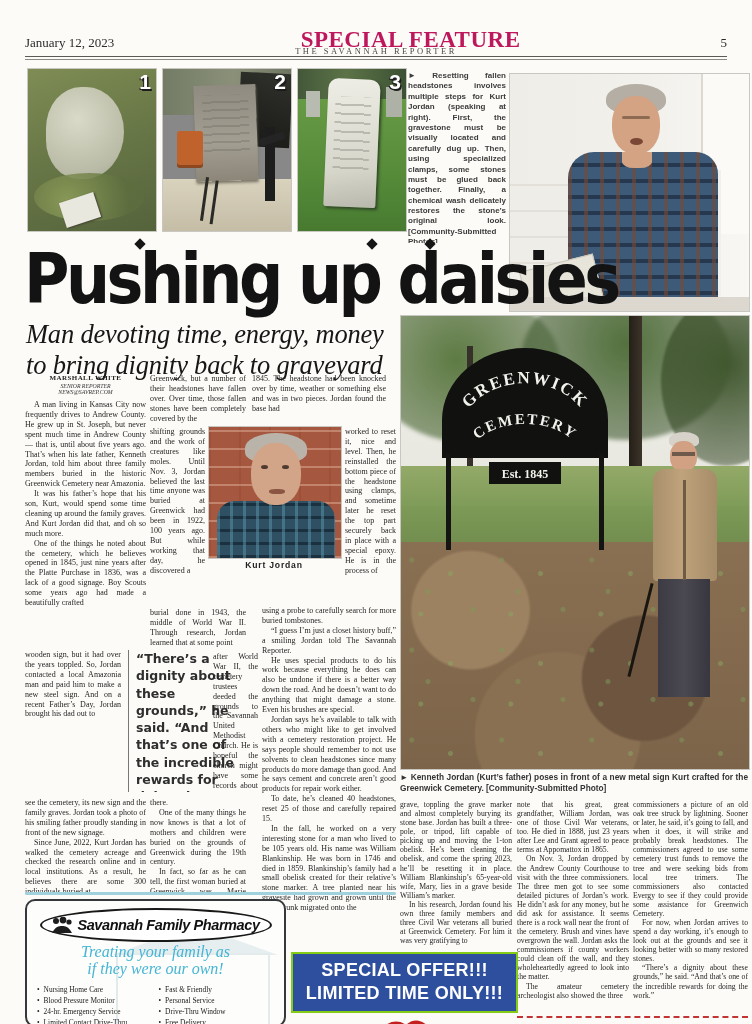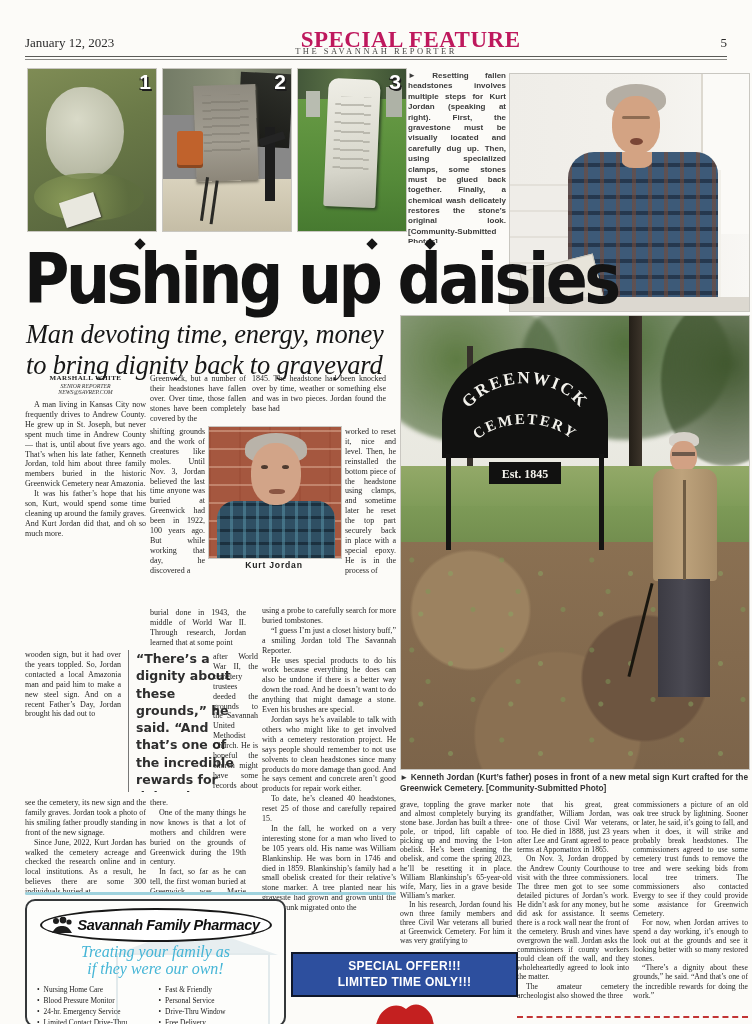--- a/index.html
+++ b/index.html
@@ -152,22 +152,22 @@
               border-right:83px solid transparent;border-bottom:30px solid #e7eef0;}
   .pharm-oval{margin:7px auto 2px;width:228px;height:30px;border:2.5px solid #181818;border-radius:50%;
               display:flex;align-items:center;justify-content:center;gap:4px;background:#fff;position:relative;z-index:2;}
   .pharm-name{font-family:"Liberation Sans",sans-serif;font-weight:bold;font-style:italic;font-size:14.5px;
               letter-spacing:-.4px;color:#111;}
   .pharm-tag{font-style:italic;font-size:16px;line-height:1.05;text-align:center;color:#45b5d6;position:relative;z-index:2;}
   .pharm-lists{display:flex;margin:6px 10px 0;gap:6px;position:relative;z-index:2;}
   .pharm-col{flex:1;font-size:7.4px;line-height:1.5;color:#222;}
   .pharm-col .svc::before{content:"•";margin-right:4px;}
 
-  .offer{background:#2d4f9e;border:2px solid #0f172a;color:#fff;text-align:center;
-         font-family:"Liberation Sans",sans-serif;font-weight:bold;font-size:12px;line-height:1.3;
+  .offer{background:#2d4f9e;border:2px solid #84cc16;color:#fff;text-align:center;
+         font-family:"Liberation Sans",sans-serif;font-weight:bold;font-size:18px;line-height:1.3;
          padding:5px 2px;letter-spacing:.3px;}
   .dash-red{border-top:2.5px dashed #c23434;}
 </style>
 </head>
 <body>
 
 <div class="page">
 
   <div class="abs hdr-row">
     <div class="hdr-date">January 12, 2023</div>
@@ -233,20 +233,21 @@
   </div>
 
   <div class="abs bt" style="left:25px;top:374px;width:121px;height:274px;">
     <div class="byline">
       <div class="by-name">MARSHALL WHITE</div>
       <div class="by-sub">SENIOR REPORTER</div>
       <div class="by-sub">NEWS@SAVREP.COM</div>
     </div>
     <p>A man living in Kansas City now frequently drives to Andrew County. He grew up in St. Joseph, but never spent much time in Andrew County — that is, until about five years ago. That’s when his late father, Kenneth Jordan, told him about three family members buried in the historic Greenwick Cemetery near Amazonia.</p>
     <p>It was his father’s hope that his son, Kurt, would spend some time cleaning up around the family graves. And Kurt Jordan did that, and oh so much more.</p>
+    <p>One of the things he noted about the cemetery, which he believes opened in 1845, just nine years after the Platte Purchase in 1836, was a lack of a good signage. Boy Scouts some years ago had made a beautifully crafted</p>
   </div>
   <div class="abs bt" style="left:25px;top:650px;width:96px;height:142px;">
     <p class="ni">wooden sign, but it had over the years toppled. So, Jordan contacted a local Amazonia man and paid him to make a new steel sign. And on a recent Father’s Day, Jordan brought his dad out to</p>
   </div>
 
   <div class="abs pullquote" style="left:128px;top:650px;width:110px;height:142px;">“There’s a dignity about these grounds,” he said. “And that’s one of the incredible rewards for doing the work.”</div>
 
   <div class="abs bt" style="left:25px;top:798px;width:121px;height:96px;">
     <p class="ni">see the cemetery, its new sign and the family graves. Jordan took a photo of his smiling father proudly standing in front of the new signage.</p>
     <p>Since June, 2022, Kurt Jordan has walked the cemetery acreage and checked the research online and in local institutions. As a result, he believes there are some 300 individuals buried at</p>

